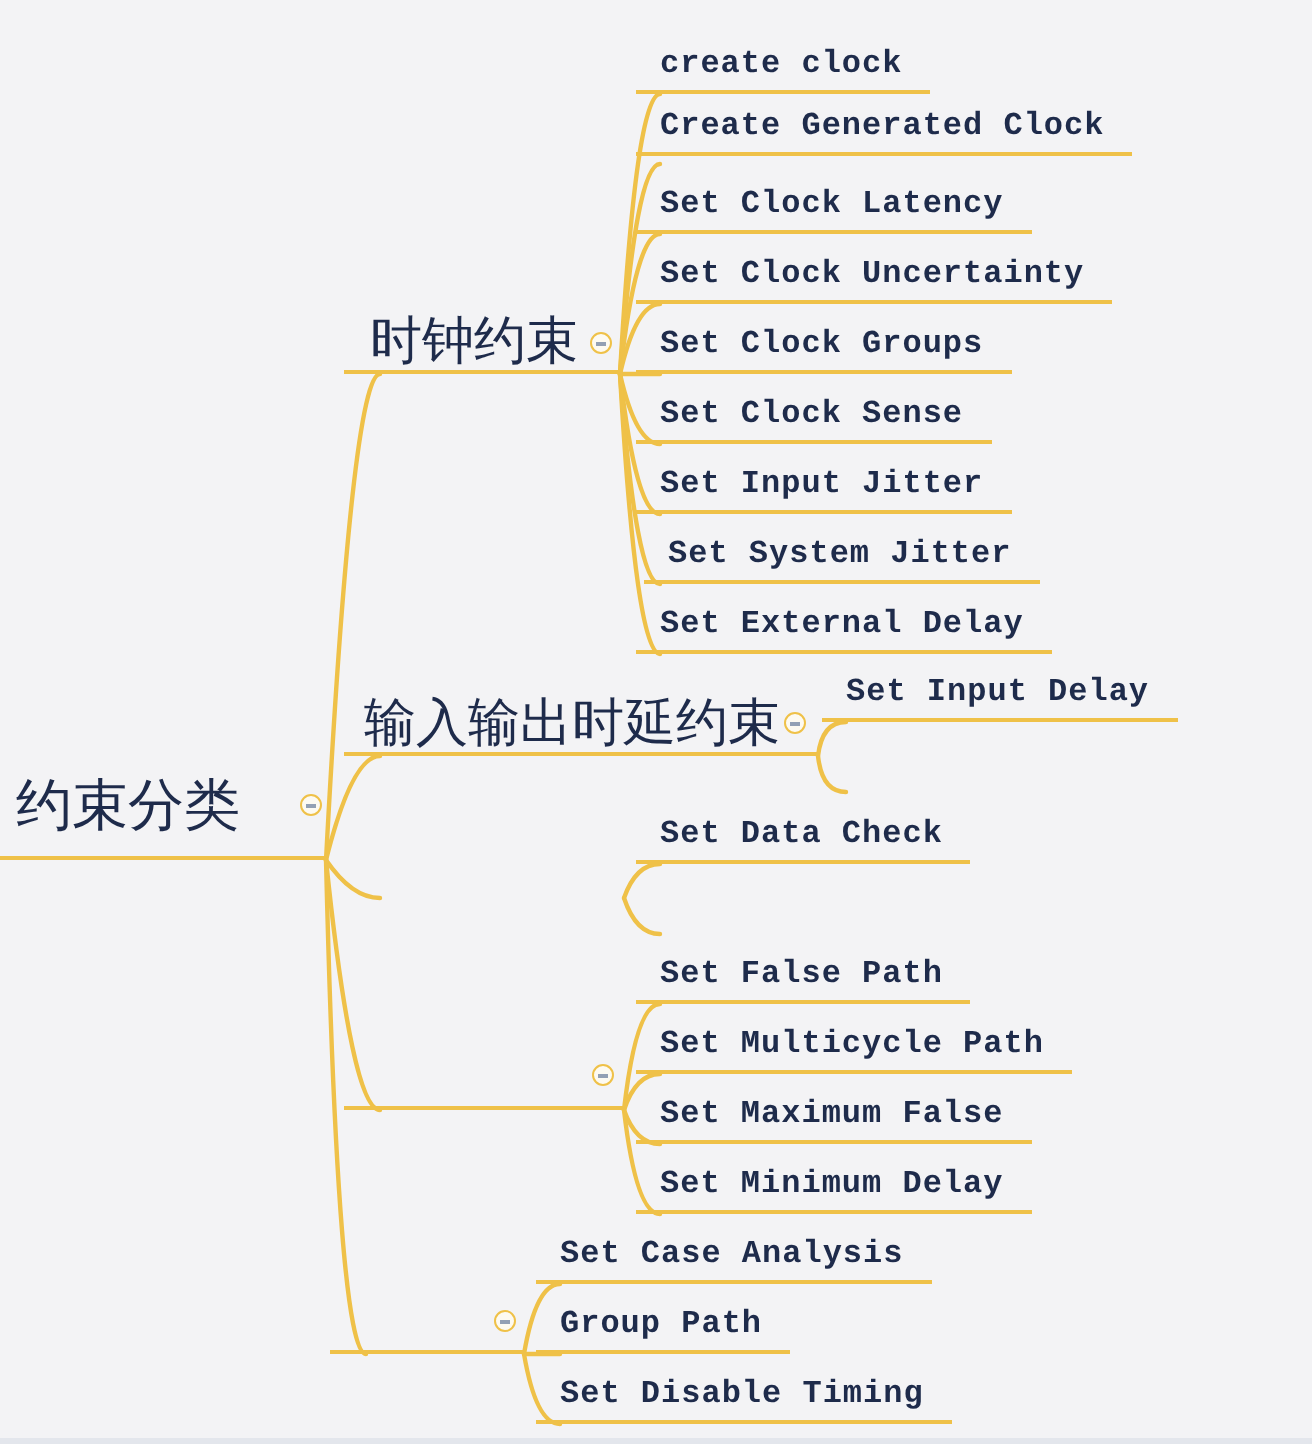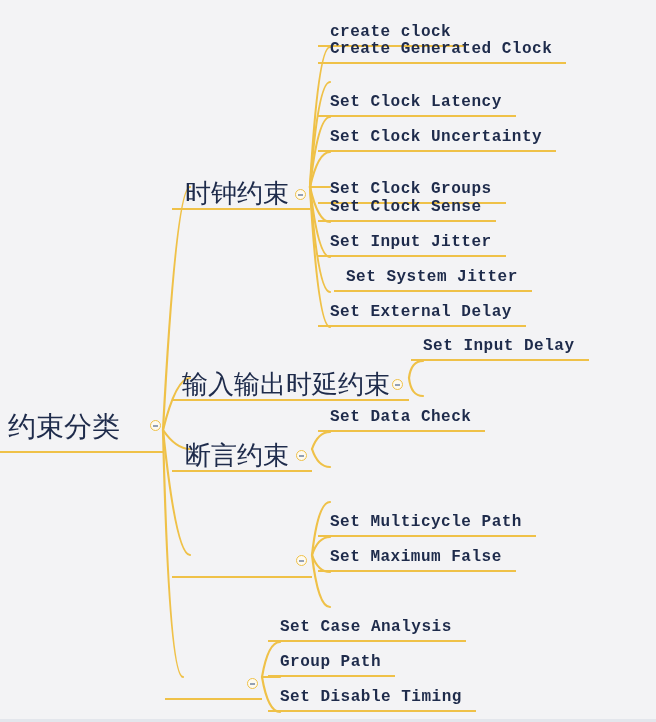--- a/index.html
+++ b/index.html
@@ -9,21 +9,21 @@
     --toggle-fill:#FDFAF1;
     --minus:#93A0B4;
   }
   html,body{margin:0;padding:0;background:var(--bg);}
   #stage{
     position:relative;width:656px;height:722px;overflow:hidden;
     background:var(--bg);
     font-family:"Liberation Serif","DejaVu Serif",serif;
   }
   #connectors{position:absolute;left:0;top:0;}
-  .node{position:absolute;box-sizing:border-box;white-space:nowrap;color:var(--text);margin-top:23px;}
+  .node{position:absolute;box-sizing:border-box;white-space:nowrap;color:var(--text);}
   .root{
     border-bottom:2px solid var(--line);
     font-size:28px;
   }
   .root .nlabel{display:block;line-height:38px;padding-left:8px;}
   .branch{
     border-bottom:2px solid var(--line);
     font-size:26px;
   }
   .branch .nlabel{display:block;}
@@ -94,49 +94,45 @@
     </span>
   </div>
 
   <div class="node branch" style="left:172px;top:349px;width:237px;height:29px;">
     <span class="nlabel" style="line-height:26px;padding-left:10px">输入输出时延约束</span>
     <span class="toggle" style="right:6px;top:7px">
       <span class="minus"></span>
     </span>
   </div>
 
-  <div class="node branch" style="left:172px;top:420px;width:140px;height:29px;">
-    <span class="nlabel" style="line-height:26px;padding-left:13px">断言约束</span>
-    <span class="toggle" style="right:5px;top:7px">
-      <span class="minus"></span>
-    </span>
-  </div>
 
   <div class="node branch" style="left:172px;top:524px;width:140px;height:31px;">
     <span class="toggle" style="right:5px;top:8px">
       <span class="minus"></span>
     </span>
   </div>
 
   <div class="node branch" style="left:165px;top:648px;width:97px;height:29px;">
     <span class="toggle" style="right:4px;top:7px">
       <span class="minus"></span>
     </span>
   </div>
 
   <div id="bottom-edge"></div>
 <div class="leaf" style="left: 318px; top: 19px;">create clock</div>
-    <div class="leaf" style="left: 318px; top: 36px; text-align: center;">Create Generated Clock</div>
+    <div class="leaf" style="left: 318px; top: 50px; text-align: center;">Create Generated Clock</div>
     <div class="leaf" style="left: 318px; top: 89px;">Set Clock Latency</div>
     <div class="leaf" style="left: 318px; top: 124px;">Set Clock Uncertainty</div>
-    <div class="leaf" style="left: 318px; top: 176px; text-align: center;">Set Clock Groups</div>
+    <div class="leaf" style="left: 318px; top: 159px; text-align: center;">Set Clock Groups</div>
     <div class="leaf" style="left: 318px; top: 194px;">Set Clock Sense</div>
     <div class="leaf" style="left: 318px; top: 229px;">Set Input Jitter</div>
-    <div class="leaf" style="left: 334px; top: 264px;">Set System Jitter</div>
+    <div class="leaf" style="left: 322px; top: 264px;">Set System Jitter</div>
     <div class="leaf" style="left: 318px; top: 299px;">Set External Delay</div>
     <div class="leaf" style="left: 411px; top: 333px;">Set Input Delay</div>
     <div class="leaf" style="left: 318px; top: 404px;">Set Data Check</div>
+    <div class="leaf" style="left: 318px; top: 474px;">Set False Path</div>
     <div class="leaf" style="left: 318px; top: 509px;">Set Multicycle Path</div>
     <div class="leaf" style="left: 318px; top: 544px;">Set Maximum False</div>
+    <div class="leaf" style="left: 318px; top: 579px;">Set Minimum Delay</div>
     <div class="leaf" style="left: 268px; top: 614px;">Set Case Analysis</div>
     <div class="leaf" style="left: 268px; top: 649px;">Group Path</div>
     <div class="leaf" style="left: 268px; top: 684px; padding-left: 12px;">Set Disable Timing</div>
   </div>
 
 </body></html>

